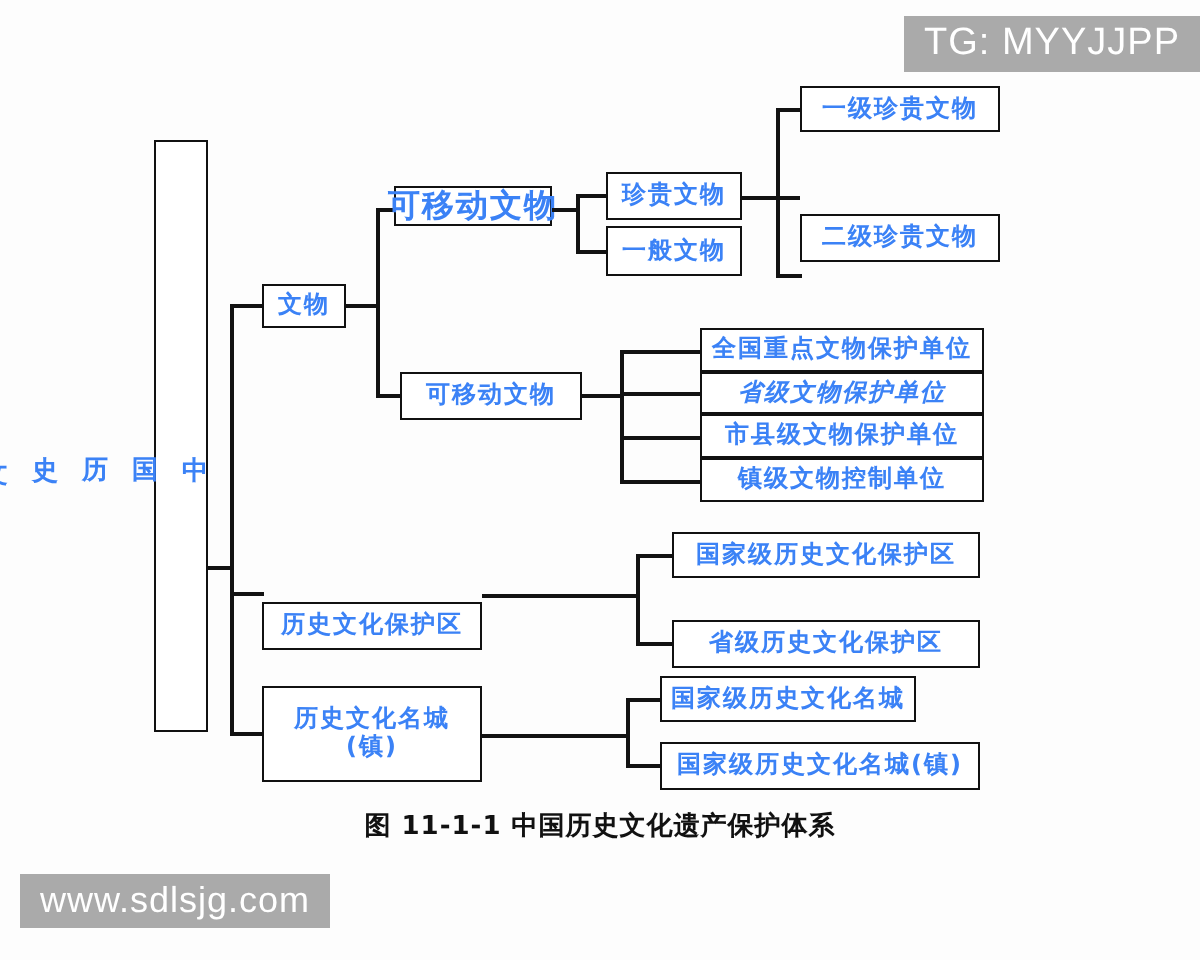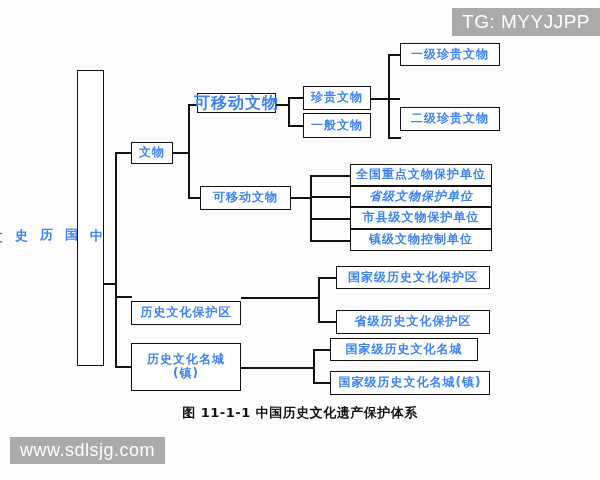--- a/index.html
+++ b/index.html
@@ -76,21 +76,21 @@
   #node-provincial-u { left:350px; top:186px; width:142px; height:21px; font-size:12px;font-style:italic; }
   #node-city-county  { left:350px; top:207px; width:142px; height:22px; font-size:12px; }
   #node-town-control { left:350px; top:229px; width:142px; height:22px; font-size:12px; }
 
   #node-protzone   { left:131px; top:285px; width:110px; height:24px; font-size:12px;margin-top:16px; }
   #node-protzone-national { left:336px; top:266px; width:154px; height:23px; font-size:12px; }
   #node-protzone-prov     { left:336px; top:310px; width:154px; height:24px; font-size:12px; }
 
   #node-famouscity { left:131px; top:343px; width:110px; height:48px; font-size:12px; flex-direction:column; }
   #node-famouscity .l2 { font-size:12px; }
-  #node-city-national { left:330px; top:338px; width:148px; height:23px; font-size:12px; }
+  #node-city-national { left:330px; top:338px; width:128px; height:23px; font-size:12px; }
   #node-city-prov     { left:330px; top:371px; width:160px; height:24px; font-size:12px; }
 
   
   .ln {
     position: absolute;
     background: #121212;
   }
   .lh { height: 1.5px; }
   .lv { width: 1.5px; }
 

